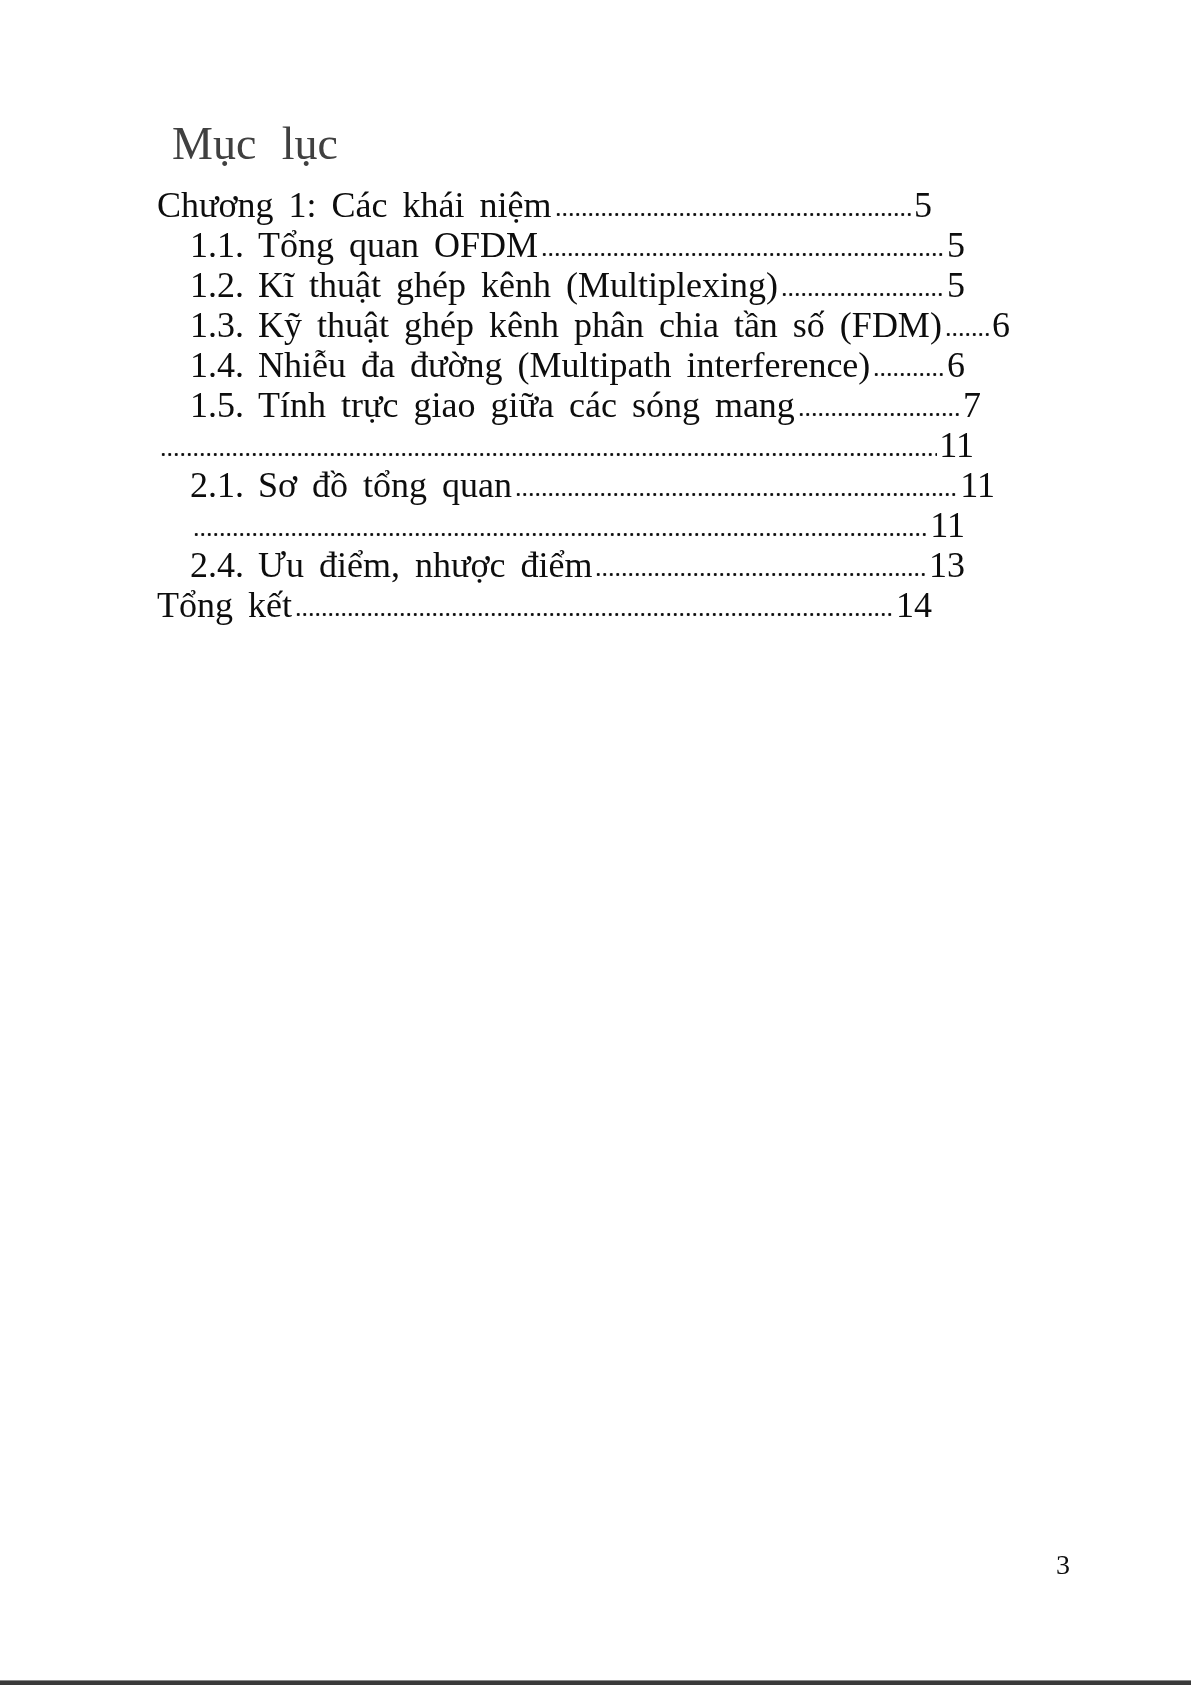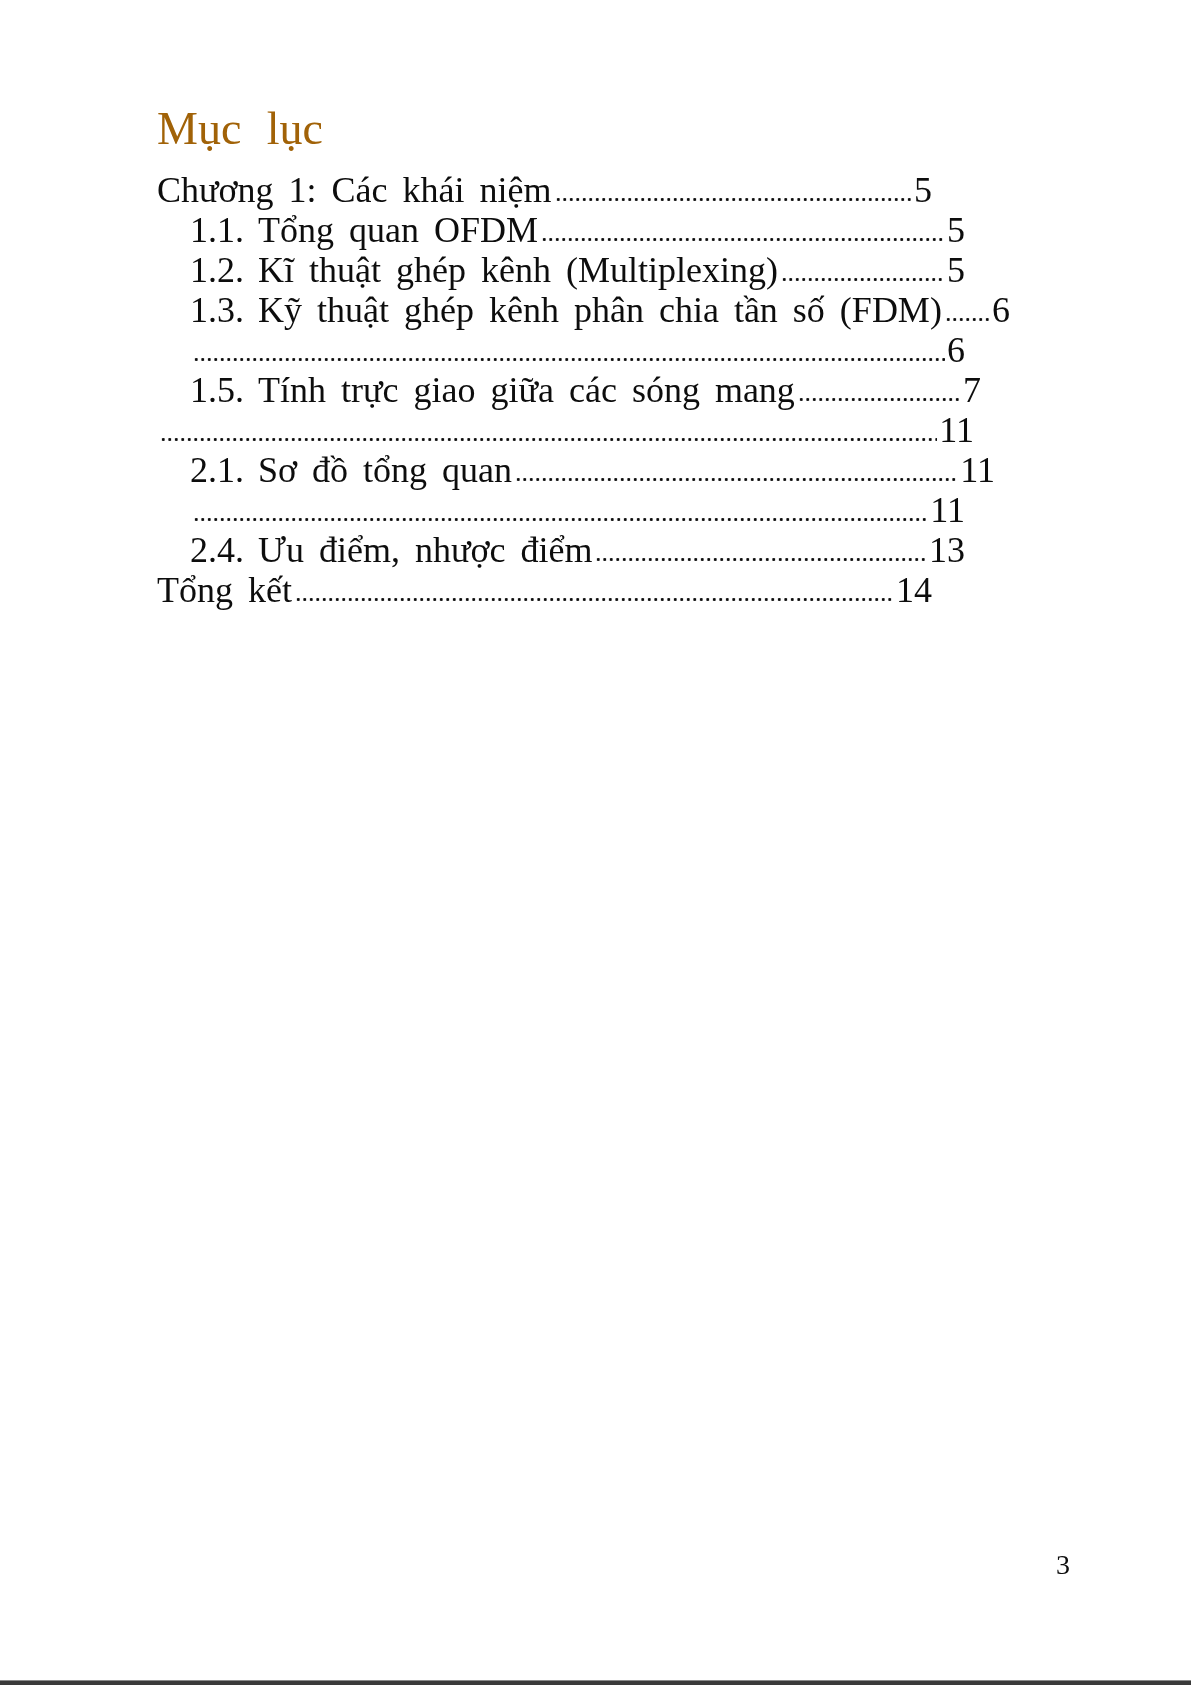--- a/index.html
+++ b/index.html
@@ -19,23 +19,23 @@
   .content {
     position: absolute;
     left: 157px;
     top: 104px;
     width: 775px;
   }
   .doc-title {
     font-size: 46px;
     line-height: 1.1;
     font-weight: normal;
-    margin: 0;
+    margin: 15px;
     word-spacing: 14px;
-    color: #a16207;
+    color: #404040;
   }
   .toc {
     margin-top: 15px;
   }
   .toc-row {
     display: flex;
     align-items: baseline;
     font-size: 36px;
     line-height: 40px;
     width: 100%;
@@ -119,20 +119,21 @@
         <span class="pageno">5</span>
       </div>
 
       <div class="toc-row lvl1">
         <span class="entry-text"><span class="num">1.3.</span><span>Kỹ thuật ghép kênh phân chia tần số (FDM)</span></span>
         <span class="dots"></span>
         <span class="pageno">6</span>
       </div>
 
       <div class="toc-row lvl1">
+        <span class="entry-text"><span class="num">1.4.</span><span>Nhiễu đa đường (Multipath interference)</span></span>
         <span class="dots"></span>
         <span class="pageno">6</span>
       </div>
 
       <div class="toc-row lvl1">
         <span class="entry-text"><span class="num">1.5.</span><span>Tính trực giao giữa các sóng mang</span></span>
         <span class="dots"></span>
         <span class="pageno">7</span>
       </div>
 

